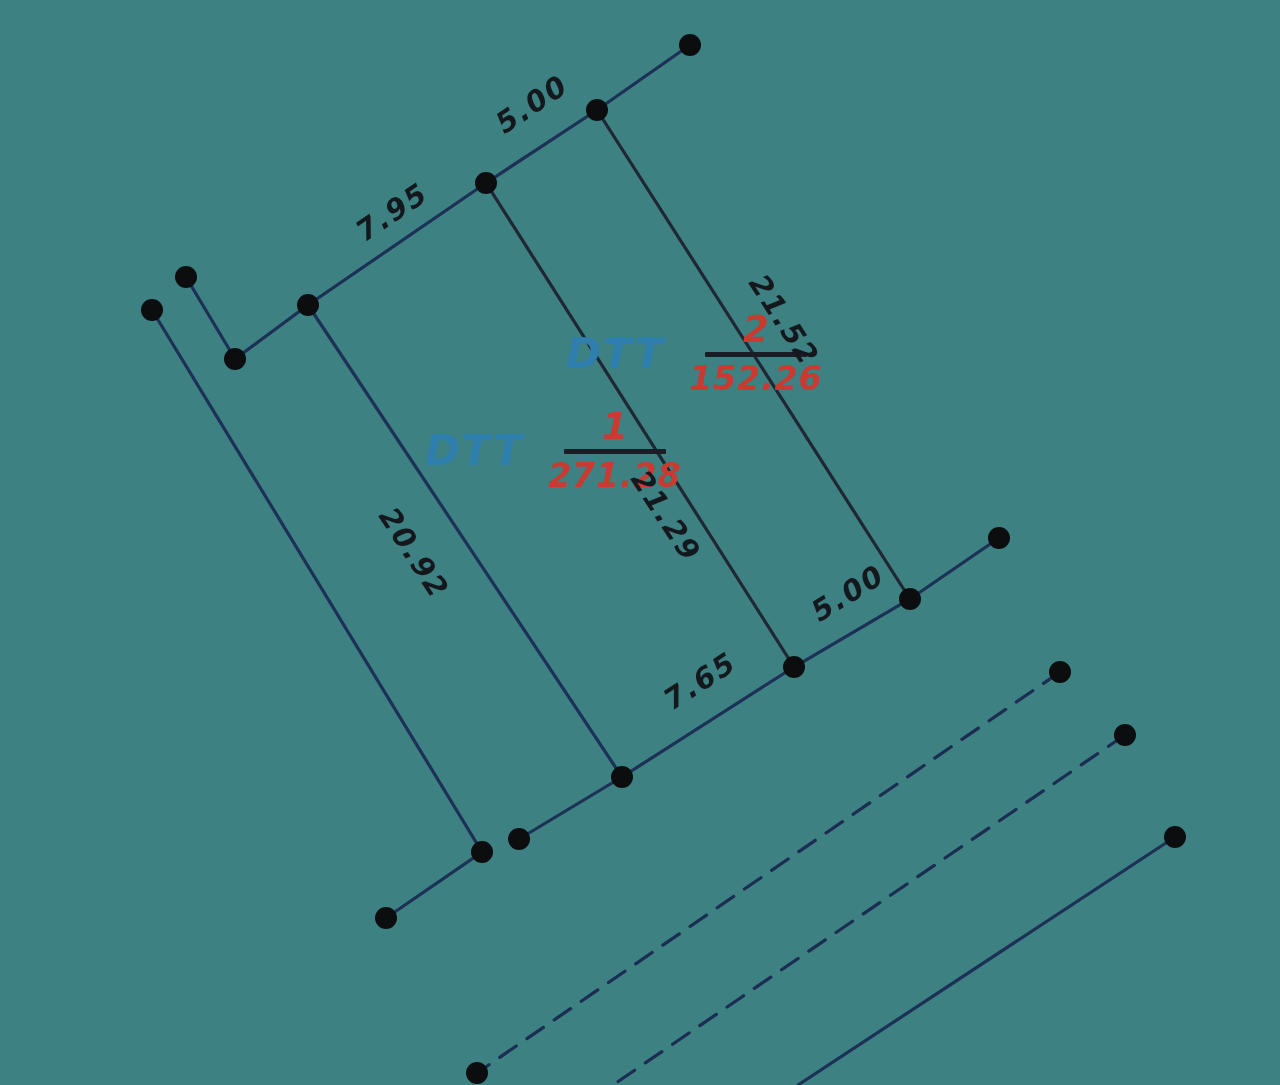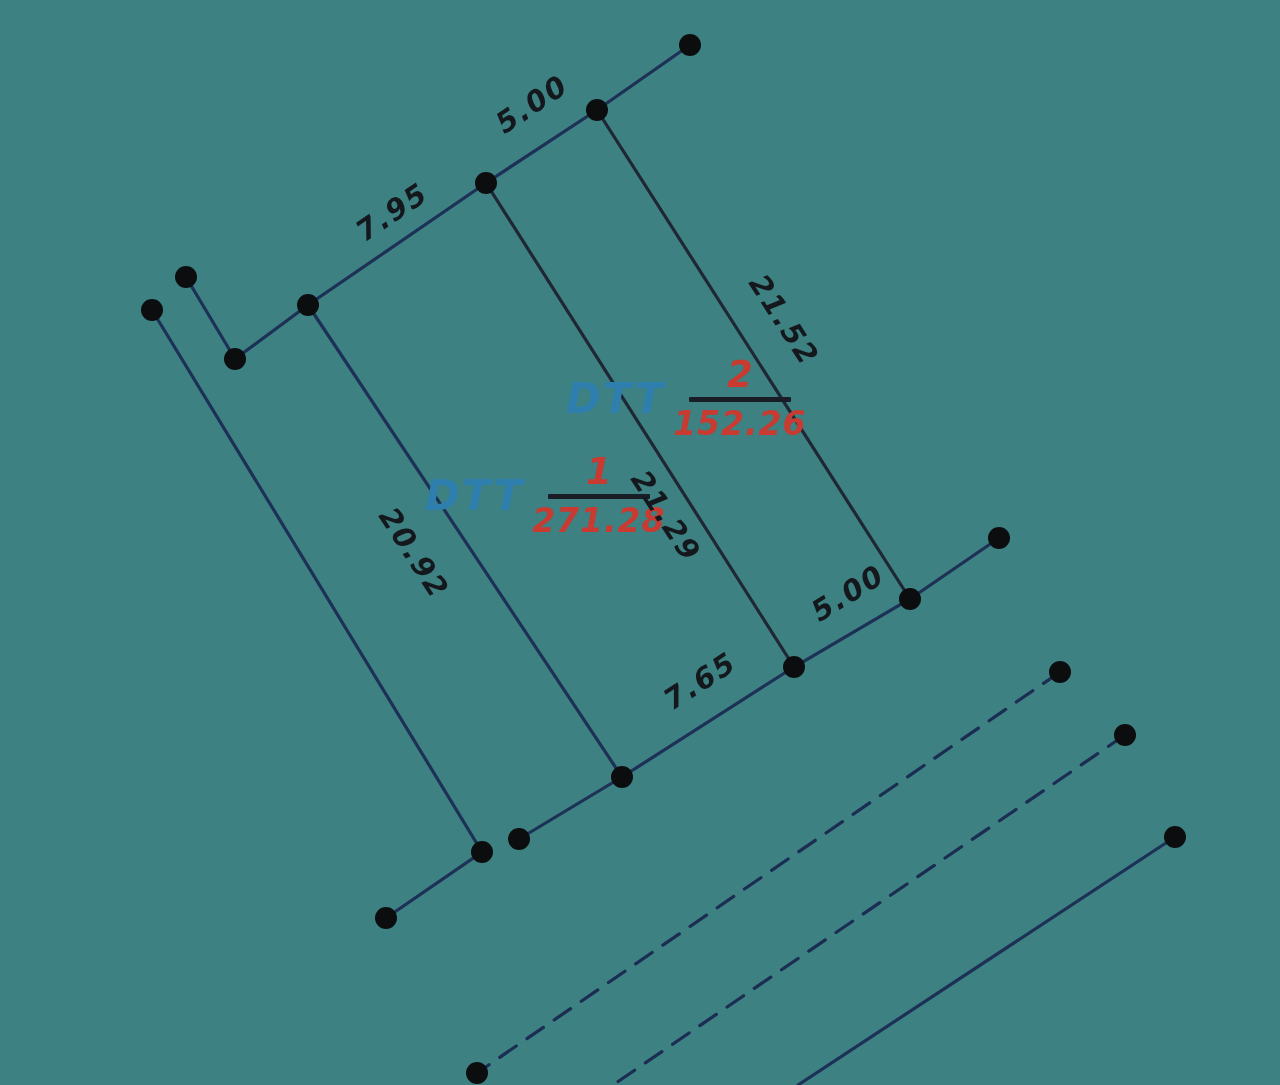--- a/index.html
+++ b/index.html
@@ -20,23 +20,22 @@
     font-size:29px;
     letter-spacing:2px;
     white-space:nowrap;
     transform-origin:center center;
   }
 
   .parcel {
     position:absolute;
     display:flex;
     align-items:center;
-    gap:8px;
+    gap:24px;
     transform:translate(0,-50%);
-    margin-top:45px;
   }
   .parcel .dtt {
     font-size:42px;
     font-weight:bold;
     font-style:italic;
     letter-spacing:2px;
   }
   .parcel .frac {
     display:flex;
     flex-direction:column;

